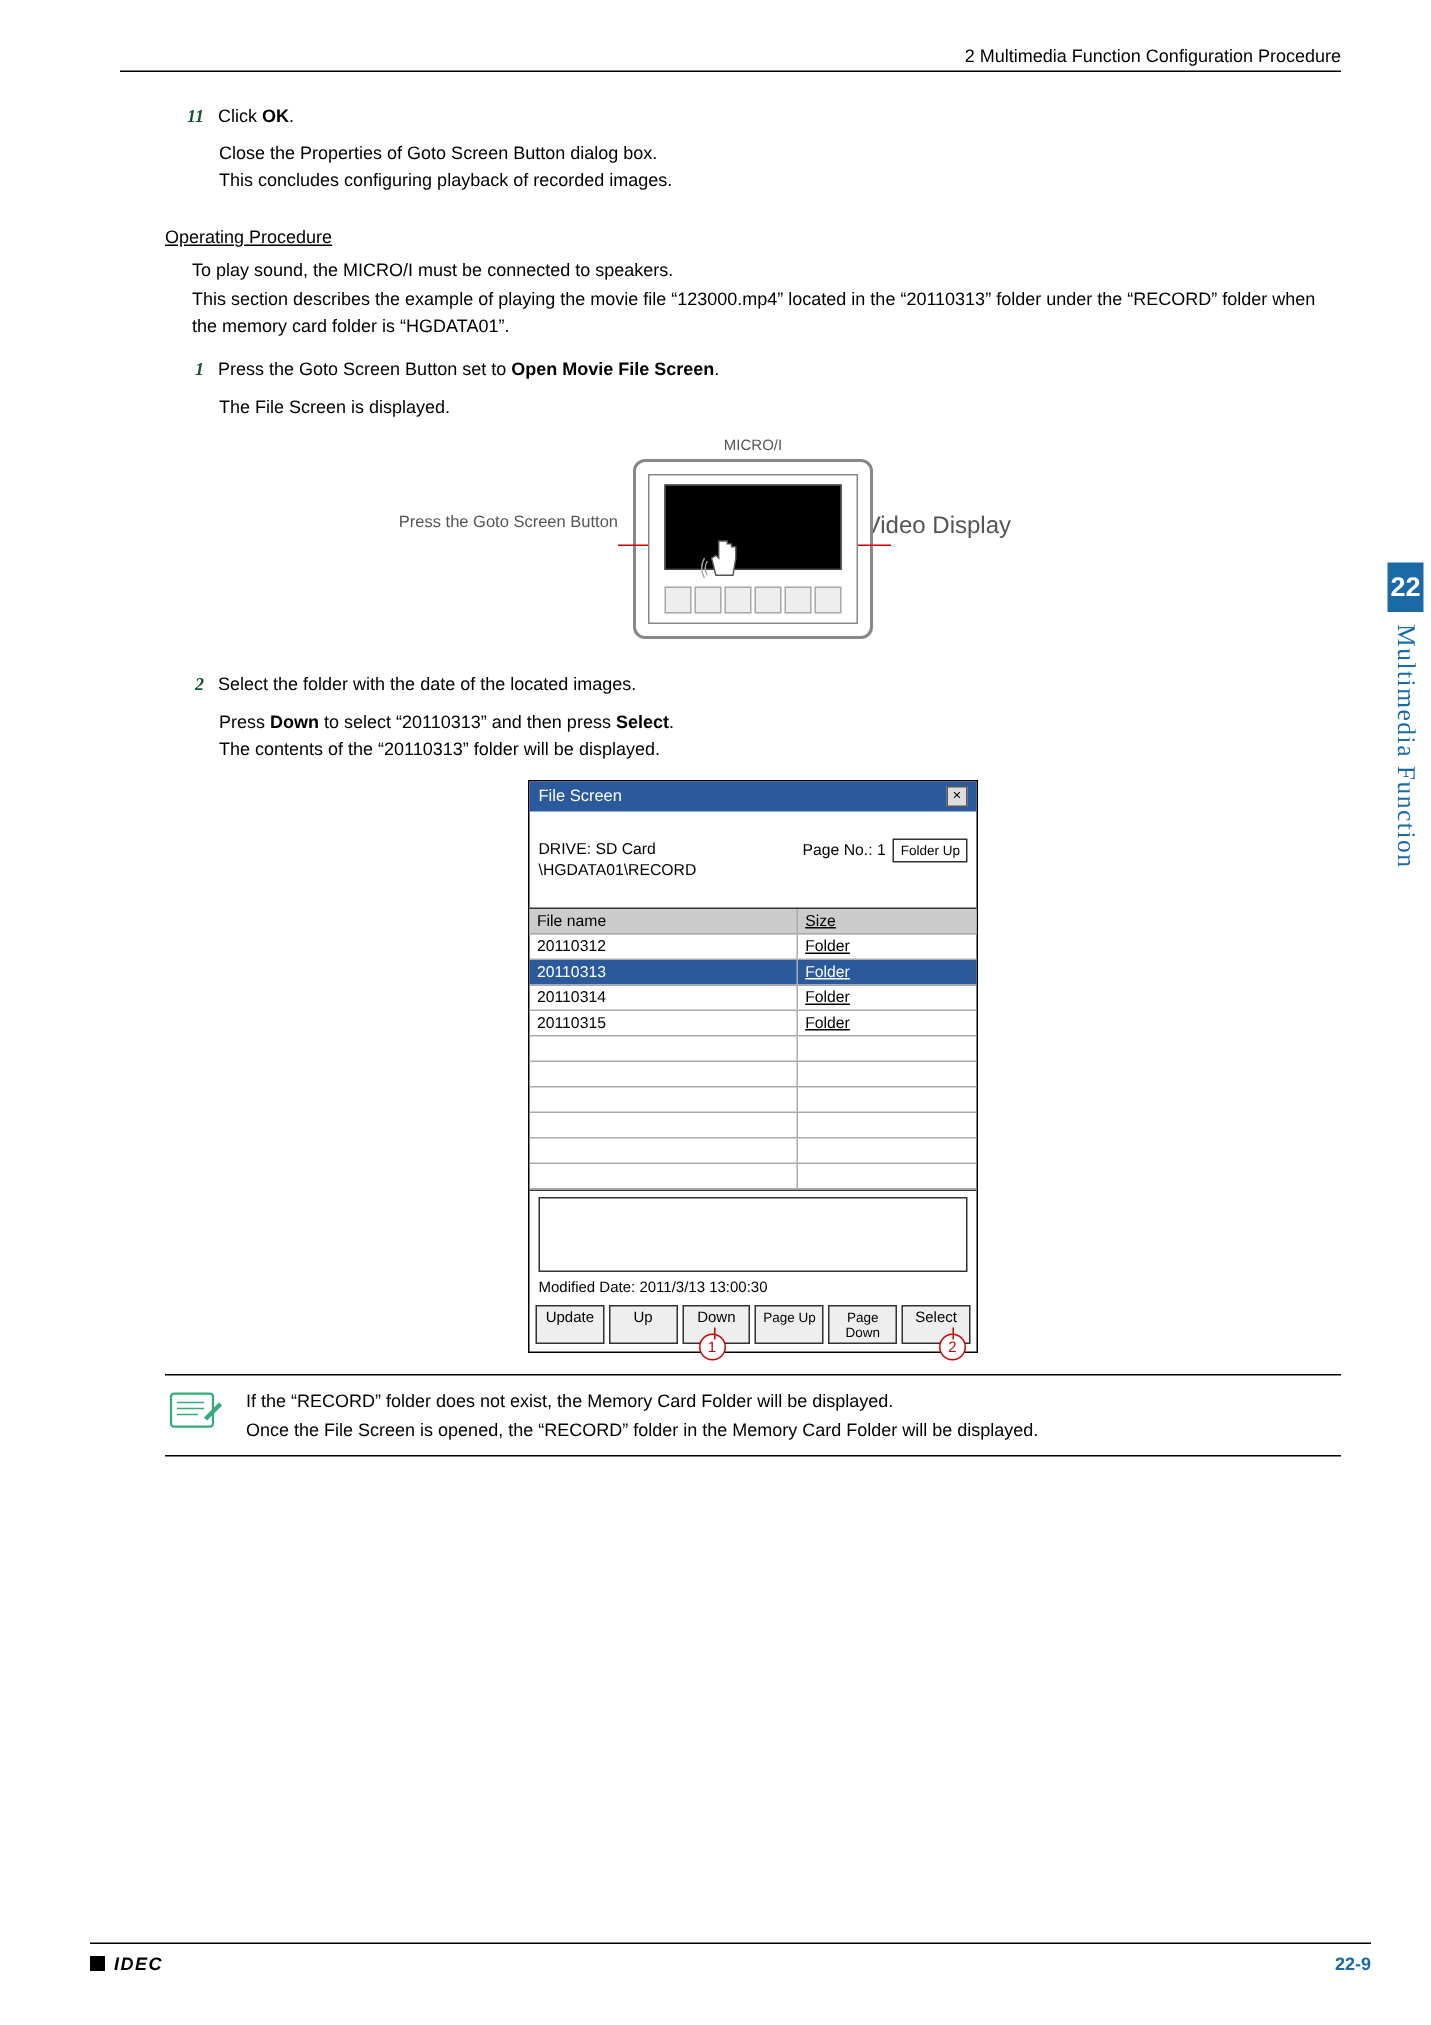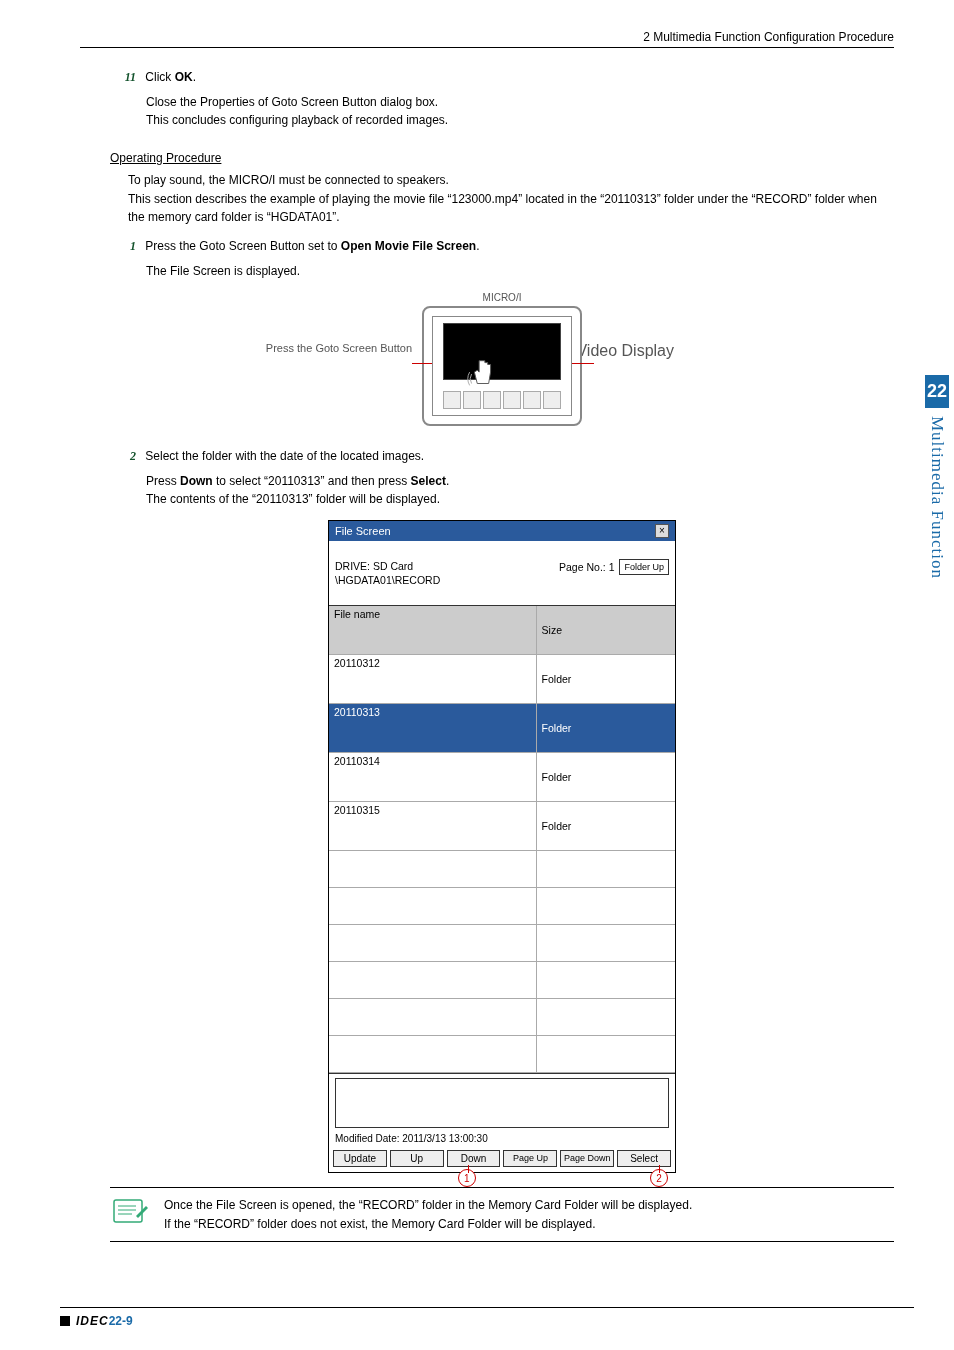--- a/index.html
+++ b/index.html
@@ -98,21 +98,21 @@
     position:absolute; left:-12px; top:55px; width:42px; height:1px; background:#c00;
   }
   .diag-line-right {
     position:absolute; right:-14px; top:55px; width:24px; height:1px; background:#c00;
   }
 
   
   .filescreen-wrap { text-align: center; margin-top: 10px; margin-bottom: 6px; }
   .filescreen {
     display: inline-block;
-    width: 348px;
+    width: 300px;
     border: 1px solid #000;
     background: #fff;
     font-family: Arial, sans-serif;
     font-size: 10.5px;
     text-align: left;
     position: relative;
   }
   .fs-titlebar {
     background: #2a5a9c;
     color: #fff;
@@ -134,21 +134,21 @@
     border:1px solid #333; padding:2px 4px; font-size:9px;
   }
   .fs-table {
     border-top:1px solid #333;
     border-bottom:1px solid #333;
   }
   .fs-row { display:flex; border-bottom:1px solid #aaa; }
   .fs-row.header { background:#ccc; }
   .fs-row.selected { background:#2a5a9c; color:#fff; }
   .fs-cell-name { flex: 0 0 60%; padding:2px 5px; border-right:1px solid #aaa; min-height:16px; }
-  .fs-cell-size { flex: 0 0 40%; padding:18px 5px; }
+  .fs-cell-size { flex: 0 0 40%; padding:2px 5px;text-decoration:underline; }
   .fs-row.empty .fs-cell-name, .fs-row.empty .fs-cell-size { min-height:16px; }
   .fs-preview { height:50px; border:1px solid #333; margin:4px 6px 2px 6px; }
   .fs-modified { padding:3px 6px; font-size:10px; }
   .fs-buttons { display:flex; padding:3px 4px 5px 4px; gap:3px; }
   .fs-btn { flex:1; border:1px solid #333; background:#eee; text-align:center; padding:2px 0; font-size:10px; position:relative; }
   .fs-btn.small { font-size:9px; }
   .circle-callout {
     position:absolute; width:18px; height:18px; border-radius:50%;
     background:#fff; border:1px solid #c00; color:#c00; font-size:10px;
     display:flex; align-items:center; justify-content:center;
@@ -190,27 +190,27 @@
     font-size: 17px;
     color: #1a6aa8;
     padding-top: 8px;
     font-family: Georgia, serif;
     letter-spacing: 1px;
   }
 
   
   .footer {
     position: absolute;
-    bottom: 22px;
+    bottom: 34px;
     left: 60px;
     right: 40px;
     border-top: 1px solid #000;
     padding-top: 6px;
     display: flex;
-    justify-content: flex-start;
+    justify-content: space-between;
     align-items: center;
     font-size: 12px;
   }
   .footer-left {
     display:flex; align-items:center; gap:6px;
     font-weight:bold; font-style:italic; letter-spacing:1px;
   }
   .footer-left .sq { width:10px; height:10px; background:#000; display:inline-block; }
   .footer-center { position:absolute; left:0; right:0; text-align:center; pointer-events:none; }
   .footer-right .pg-major { color:#1a6aa8; font-weight:bold; }
@@ -379,22 +379,22 @@
       <div class="note-icon">
         <svg viewBox="0 0 40 32">
           <rect x="4" y="4" width="28" height="22" rx="2" fill="#fff" stroke="#3a7" stroke-width="1.5"></rect>
           <line x1="8" y1="10" x2="26" y2="10" stroke="#3a7" stroke-width="1"></line>
           <line x1="8" y1="14" x2="26" y2="14" stroke="#3a7" stroke-width="1"></line>
           <line x1="8" y1="18" x2="22" y2="18" stroke="#3a7" stroke-width="1"></line>
           <path d="M26 20 L36 10 L38 12 L28 22 Z" fill="#3a7"></path>
         </svg>
       </div>
       <div class="note-text">
+        <div>If the “RECORD” folder does not exist, the Memory Card Folder will be displayed.</div>
         <div>Once the File Screen is opened, the “RECORD” folder in the Memory Card Folder will be displayed.</div>
-        <div>If the “RECORD” folder does not exist, the Memory Card Folder will be displayed.</div>
       </div>
     </div>
 
   </div>
 
   <div class="side-tab">
     <div class="side-num">22</div>
     <div class="side-label">Multimedia Function</div>
   </div>
 

